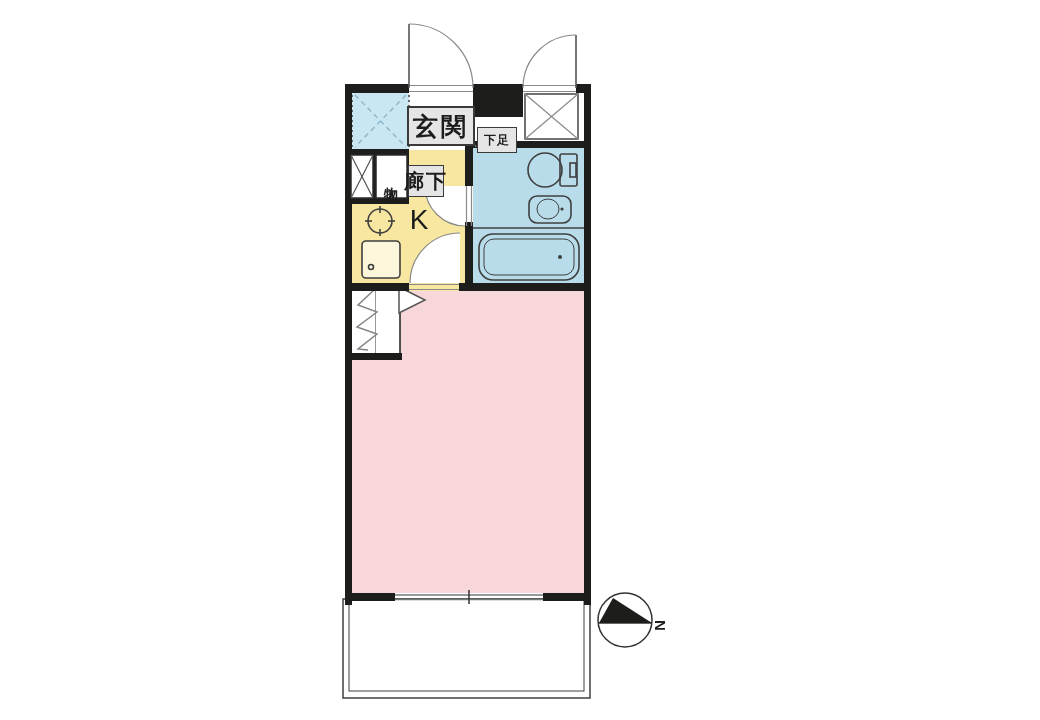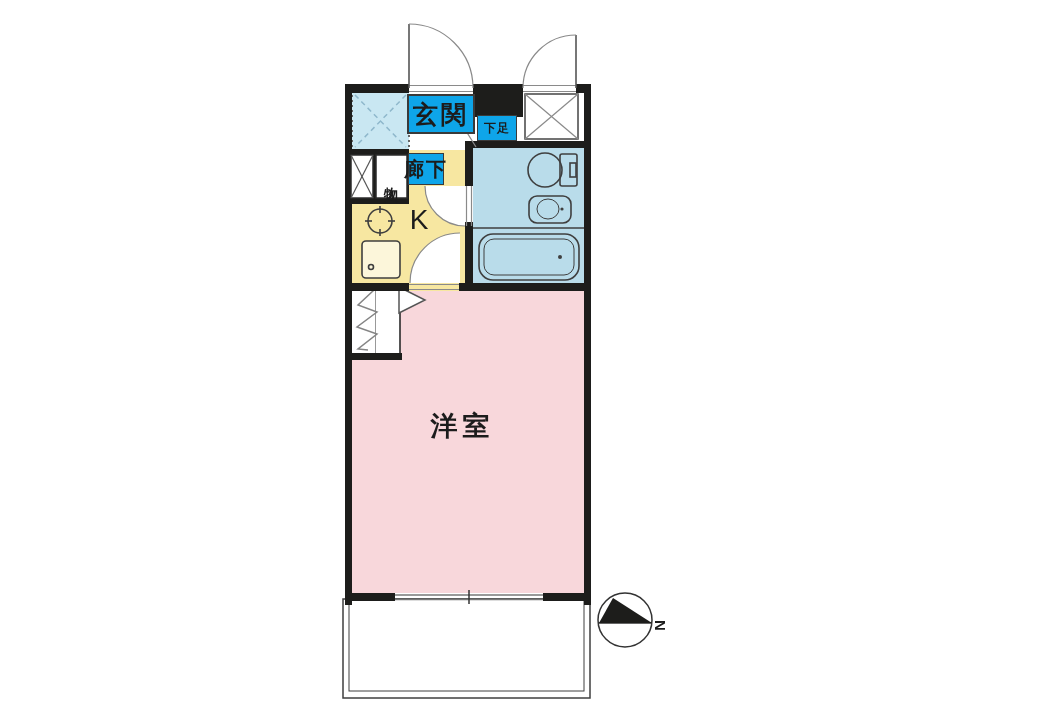--- a/index.html
+++ b/index.html
@@ -1,21 +1,21 @@
 <!DOCTYPE html>
 <html style="--wall: #1d1d1b; --western-room: #f8d7db; --kitchen-yellow: #f7e7a1; --bathroom-blue: #b9dcea; --void-blue: #c9e7f2; --fixture-line: #3f3f3f; --thin-line: #8a8a8a;"><head>
 <meta charset="utf-8">
 <style>
   html,body{margin:0;padding:0;background:#fff;width:1040px;height:720px;overflow:hidden;}
   #canvas{position:relative;width:1040px;height:720px;background:#fff;
           font-family:"Liberation Sans","DejaVu Sans",sans-serif;color:#1c1c1c;}
   svg{position:absolute;left:0;top:0;}
   .label{position:absolute;display:flex;align-items:center;justify-content:center;
          color:#1c1c1c;white-space:nowrap;}
-  .boxed{background:#0ea5e9;border:1.5px solid #3a3a3a;box-sizing:border-box;}
+  .boxed{background:#e5e5e5;border:1.5px solid #3a3a3a;box-sizing:border-box;margin-top:12px;}
   .lbl-genkan{left:407px;top:94px;width:68px;height:40px;font-size:25px;font-weight:600;letter-spacing:3px;border-width:2px;}
   .lbl-shoe{left:477px;top:115px;width:40px;height:26px;font-size:12px;font-weight:600;letter-spacing:1px;}
   .lbl-rouka{left:408px;top:153px;width:36px;height:32px;font-size:20px;font-weight:600;letter-spacing:2px;}
   .lbl-monoire{left:376px;top:155px;width:31px;height:43px;font-size:14px;font-weight:600;
                writing-mode:vertical-rl;text-orientation:upright;letter-spacing:1px;}
   .lbl-k{left:402px;top:202px;width:34px;height:36px;font-size:28px;font-weight:500;}
   .lbl-room{left:395px;top:409px;width:135px;height:34px;font-size:27px;font-weight:600;letter-spacing:5px;}
   .lbl-balcony{left:355px;top:635px;width:215px;height:30px;font-size:23px;font-weight:600;letter-spacing:3px;}
   .stroke-wall{fill:var(--wall);}
   .thin{stroke:var(--thin-line);stroke-width:1.2;fill:none;}
@@ -148,15 +148,14 @@
     <path d="M599,623 L613,598 L652,623 Z" fill="#1d1d1b"></path>
     <text x="661" y="626" transform="rotate(90 661 620)" font-size="15" font-weight="bold" font-family="Liberation Sans, DejaVu Sans, sans-serif" fill="#1c1c1c">N</text>
   </g>
 </svg>
 
 <div class="label boxed lbl-genkan">玄関</div>
 <div class="label boxed lbl-shoe">下足</div>
 <div class="label boxed lbl-rouka">廊下</div>
 <div class="label lbl-monoire">物入</div>
 <div class="label lbl-k">K</div>
-<div class="label lbl-room">洋室</div>
 
 </div>
 
 </body></html>

